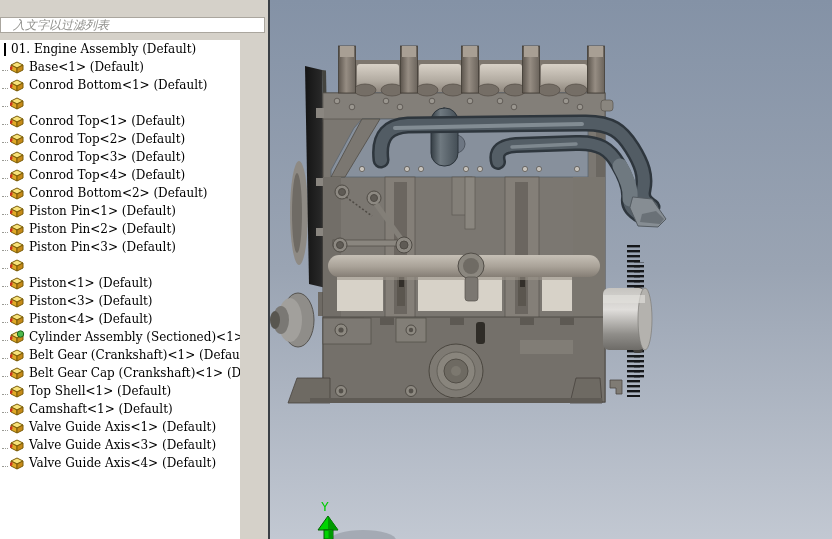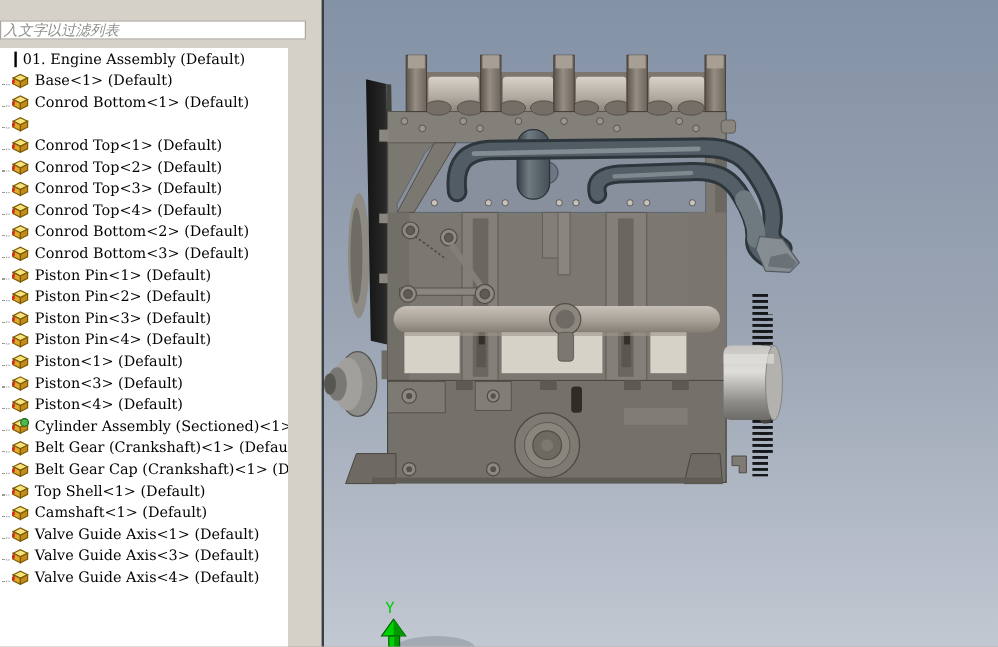--- a/index.html
+++ b/index.html
@@ -5,26 +5,26 @@
   html,body{margin:0;padding:0;background:#888;}
   .app{position:relative;width:832px;height:539px;overflow:hidden;
        font-family:"Liberation Sans",sans-serif;background:var(--panel_bg,#d5d1c9);}
 
   
   .left-panel{position:absolute;top:0;left:0;width:268px;height:539px;
               background:var(--panel_bg,#d5d1c9);border-right:2px solid var(--divider,#3a3f45);box-sizing:content-box;}
   .filter-input{position:absolute;top:17px;left:0;width:251px;height:14px;
                 border:1px solid #aaa69e;background:#fff;
                 font-family:Liberation Sans, sans-serif;font-style:italic;font-size:12px;color:#555;
-                padding:0 0 0 2px;outline:none;}
+                padding:0 0 0 12px;outline:none;}
   .filter-input::placeholder{color:#8f8f8b;font-style:italic;}
   .tree{position:absolute;top:40px;left:0;bottom:0;width:240px;background:var(--tree_bg,#fff);
         overflow:hidden;font-family:"DejaVu Serif",serif;font-size:12px;color:#000;}
   .tree-row{display:flex;align-items:center;height:18px;white-space:nowrap;cursor:default;}
-  .tree-row.root{padding-left:12px;}
+  .tree-row.root{padding-left:4px;}
   .rootbar{display:inline-block;width:2px;height:13px;background:#000;margin-right:5px;}
   .conn{display:inline-block;width:6px;height:0;border-top:1px dotted #9a9a94;margin:6px 1px 0 2px;flex:0 0 auto;}
   .picon{width:16px;height:14px;flex:0 0 auto;margin-right:4px;}
   .green-dot{display:none;}
   .assembly .green-dot{display:block;}
   .row-label{white-space:nowrap;}
 
   
   .viewport{position:absolute;top:0;left:270px;width:562px;height:539px;
             background:linear-gradient(to bottom,var(--viewport_top,#8492a6) 0%,#9aa4b3 50%,var(--viewport_bottom,#c2c8d2) 100%);}
@@ -132,31 +132,20 @@
     </div>
         <div class="tree-row">
       <span class="conn"></span>
       <svg class="picon" viewBox="0 0 16 14">
         <polygon points="2,5 8,2 14,5 8,8" fill="#f7e27a" stroke="#7a5c08" stroke-width="1"></polygon>
         <polygon points="2,5 8,8 8,13 2,10" fill="#e0aa28" stroke="#7a5c08" stroke-width="1"></polygon>
         <polygon points="8,8 14,5 14,10 8,13" fill="#c68a18" stroke="#7a5c08" stroke-width="1"></polygon>
         <polygon points="1,7 3.4,5.8 3.4,9 1,10.2" fill="#cc3322"></polygon>
         <circle class="green-dot" cx="11.5" cy="4" r="3.2" fill="#4db84d" stroke="#1c641c"></circle>
       </svg>
-      <span class="row-label">Conrod Bottom&lt;3&gt; (Default)</span>
-    </div>
-        <div class="tree-row">
-      <span class="conn"></span>
-      <svg class="picon" viewBox="0 0 16 14">
-        <polygon points="2,5 8,2 14,5 8,8" fill="#f7e27a" stroke="#7a5c08" stroke-width="1"></polygon>
-        <polygon points="2,5 8,8 8,13 2,10" fill="#e0aa28" stroke="#7a5c08" stroke-width="1"></polygon>
-        <polygon points="8,8 14,5 14,10 8,13" fill="#c68a18" stroke="#7a5c08" stroke-width="1"></polygon>
-        <polygon points="1,7 3.4,5.8 3.4,9 1,10.2" fill="#cc3322"></polygon>
-        <circle class="green-dot" cx="11.5" cy="4" r="3.2" fill="#4db84d" stroke="#1c641c"></circle>
-      </svg>
       <span class="row-label">Piston Pin&lt;1&gt; (Default)</span>
     </div>
         <div class="tree-row">
       <span class="conn"></span>
       <svg class="picon" viewBox="0 0 16 14">
         <polygon points="2,5 8,2 14,5 8,8" fill="#f7e27a" stroke="#7a5c08" stroke-width="1"></polygon>
         <polygon points="2,5 8,8 8,13 2,10" fill="#e0aa28" stroke="#7a5c08" stroke-width="1"></polygon>
         <polygon points="8,8 14,5 14,10 8,13" fill="#c68a18" stroke="#7a5c08" stroke-width="1"></polygon>
         <polygon points="1,7 3.4,5.8 3.4,9 1,10.2" fill="#cc3322"></polygon>
         <circle class="green-dot" cx="11.5" cy="4" r="3.2" fill="#4db84d" stroke="#1c641c"></circle>
@@ -176,21 +165,20 @@
     </div>
         <div class="tree-row">
       <span class="conn"></span>
       <svg class="picon" viewBox="0 0 16 14">
         <polygon points="2,5 8,2 14,5 8,8" fill="#f7e27a" stroke="#7a5c08" stroke-width="1"></polygon>
         <polygon points="2,5 8,8 8,13 2,10" fill="#e0aa28" stroke="#7a5c08" stroke-width="1"></polygon>
         <polygon points="8,8 14,5 14,10 8,13" fill="#c68a18" stroke="#7a5c08" stroke-width="1"></polygon>
         <polygon points="1,7 3.4,5.8 3.4,9 1,10.2" fill="#cc3322"></polygon>
         <circle class="green-dot" cx="11.5" cy="4" r="3.2" fill="#4db84d" stroke="#1c641c"></circle>
       </svg>
-      <span class="row-label">Piston Pin&lt;4&gt; (Default)</span>
     </div>
         <div class="tree-row">
       <span class="conn"></span>
       <svg class="picon" viewBox="0 0 16 14">
         <polygon points="2,5 8,2 14,5 8,8" fill="#f7e27a" stroke="#7a5c08" stroke-width="1"></polygon>
         <polygon points="2,5 8,8 8,13 2,10" fill="#e0aa28" stroke="#7a5c08" stroke-width="1"></polygon>
         <polygon points="8,8 14,5 14,10 8,13" fill="#c68a18" stroke="#7a5c08" stroke-width="1"></polygon>
         <polygon points="1,7 3.4,5.8 3.4,9 1,10.2" fill="#cc3322"></polygon>
         <circle class="green-dot" cx="11.5" cy="4" r="3.2" fill="#4db84d" stroke="#1c641c"></circle>
       </svg>

